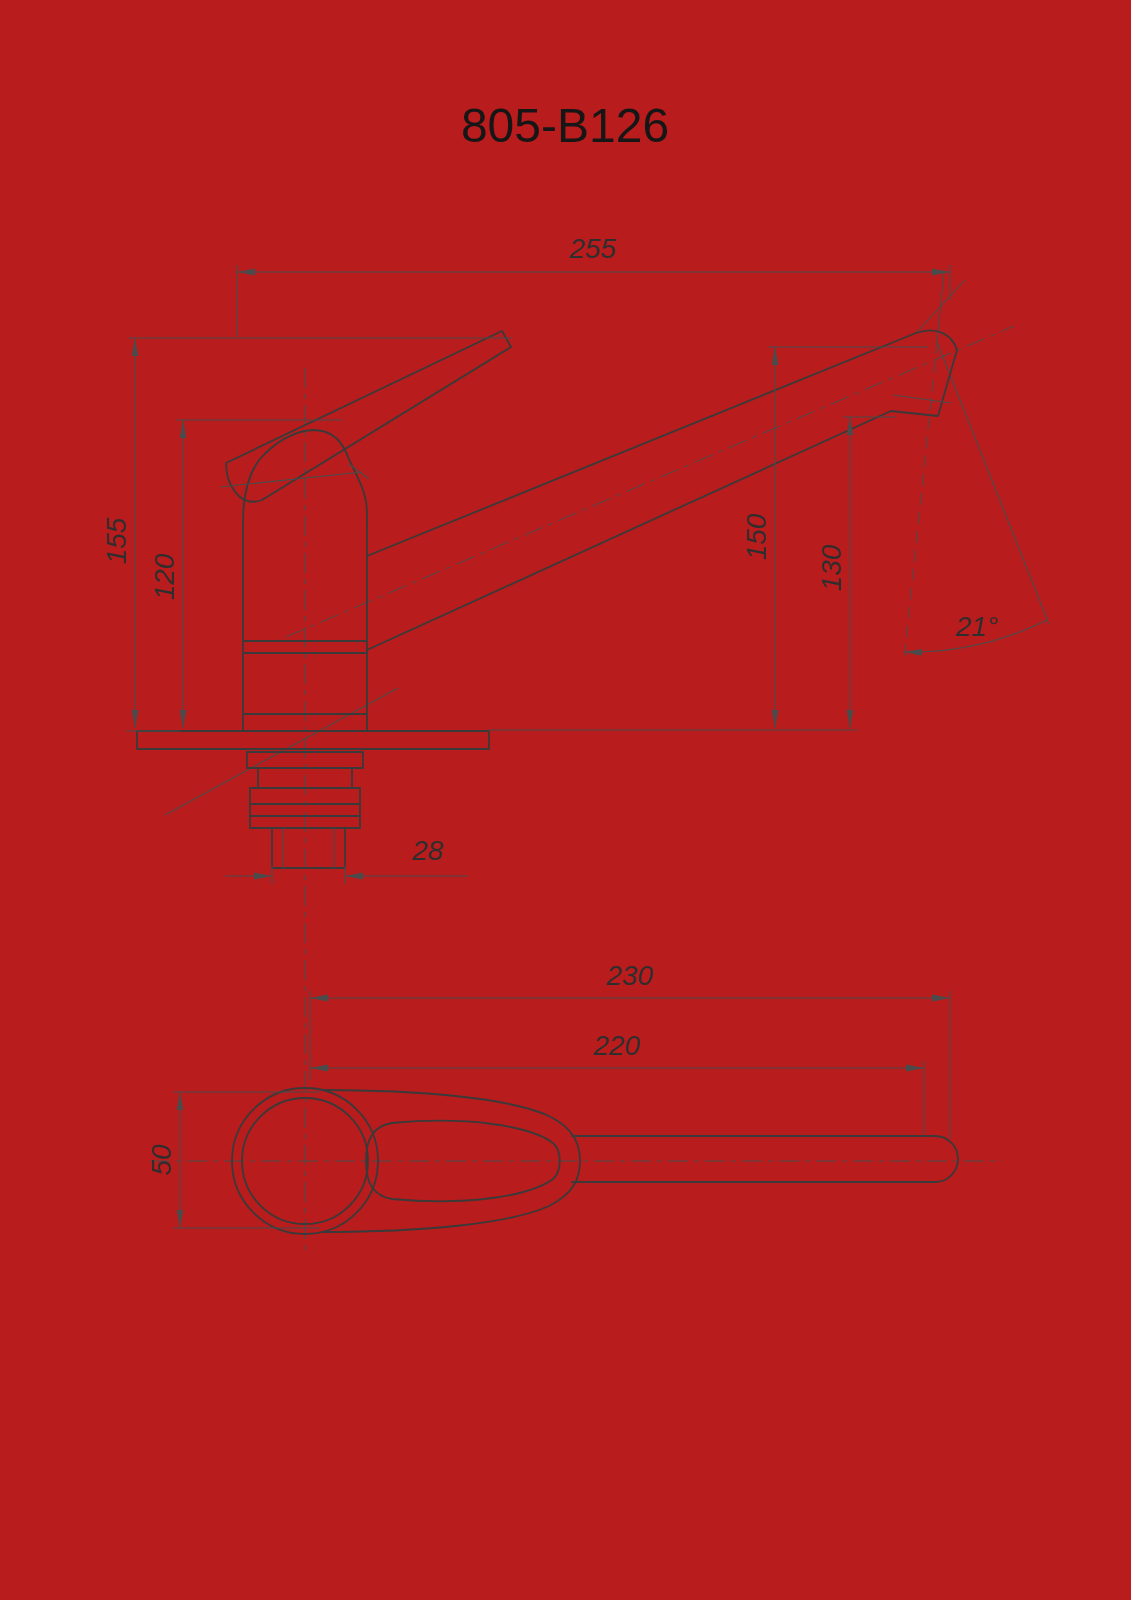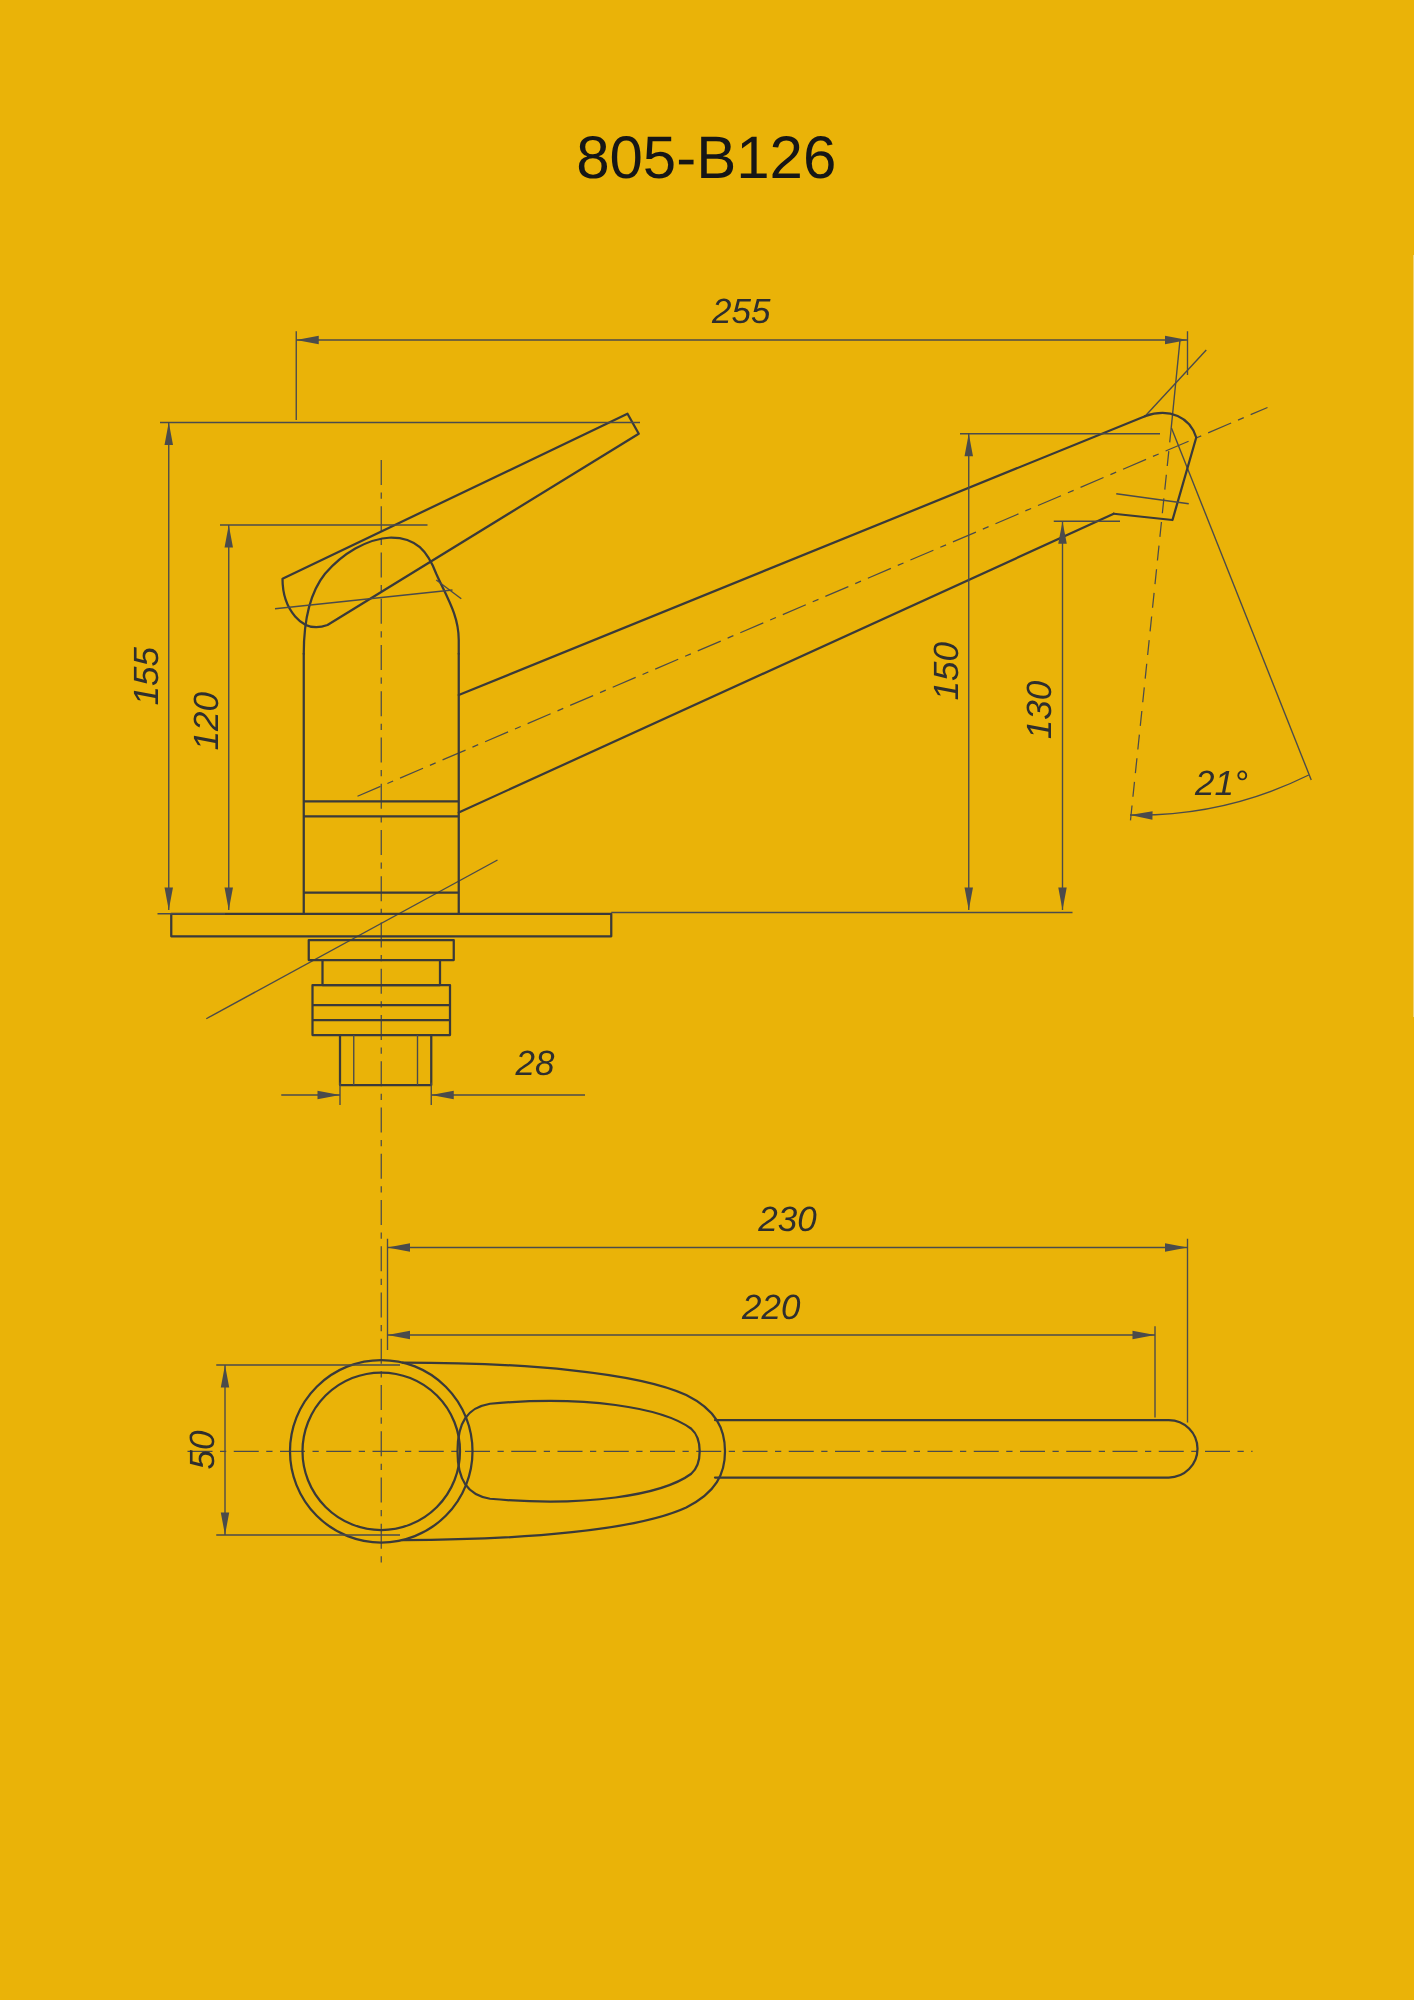--- a/index.html
+++ b/index.html
@@ -5,21 +5,21 @@
   html, body {
     margin: 0;
     padding: 0;
     background: #ffffff;
     font-family: "Liberation Sans", sans-serif;
   }
   .page {
     position: relative;
     width: 1131px;
     height: 1600px;
-    background: #eab308;
+    background: #b91c1c;
     overflow: hidden;
   }
   svg { display: block; }
 
   .obj  { fill: none; stroke: #3a3a3a; stroke-width: 1.8; stroke-linecap: round; stroke-linejoin: round; }
   .thin { fill: none; stroke: #4b4b4b; stroke-width: 1.1; }
   .dim  { fill: none; stroke: #4b4b4b; stroke-width: 1.1; }
   .cl   { fill: none; stroke: #4b4b4b; stroke-width: 1;   stroke-dasharray: 20 6 5 6; }
   .dsh  { fill: none; stroke: #4b4b4b; stroke-width: 1;   stroke-dasharray: 12 7; }
 

